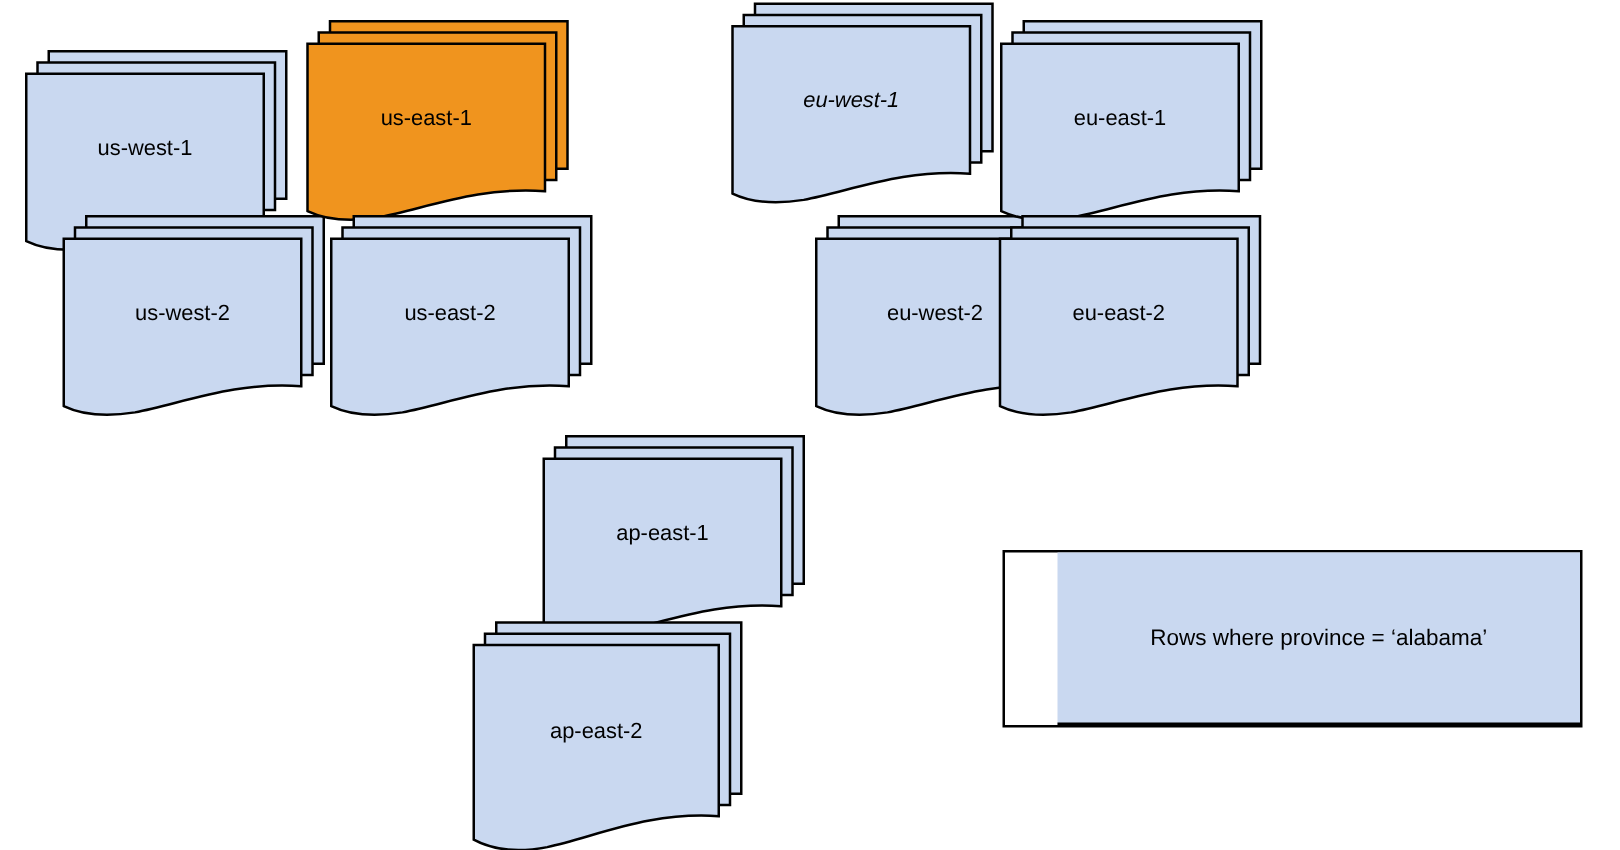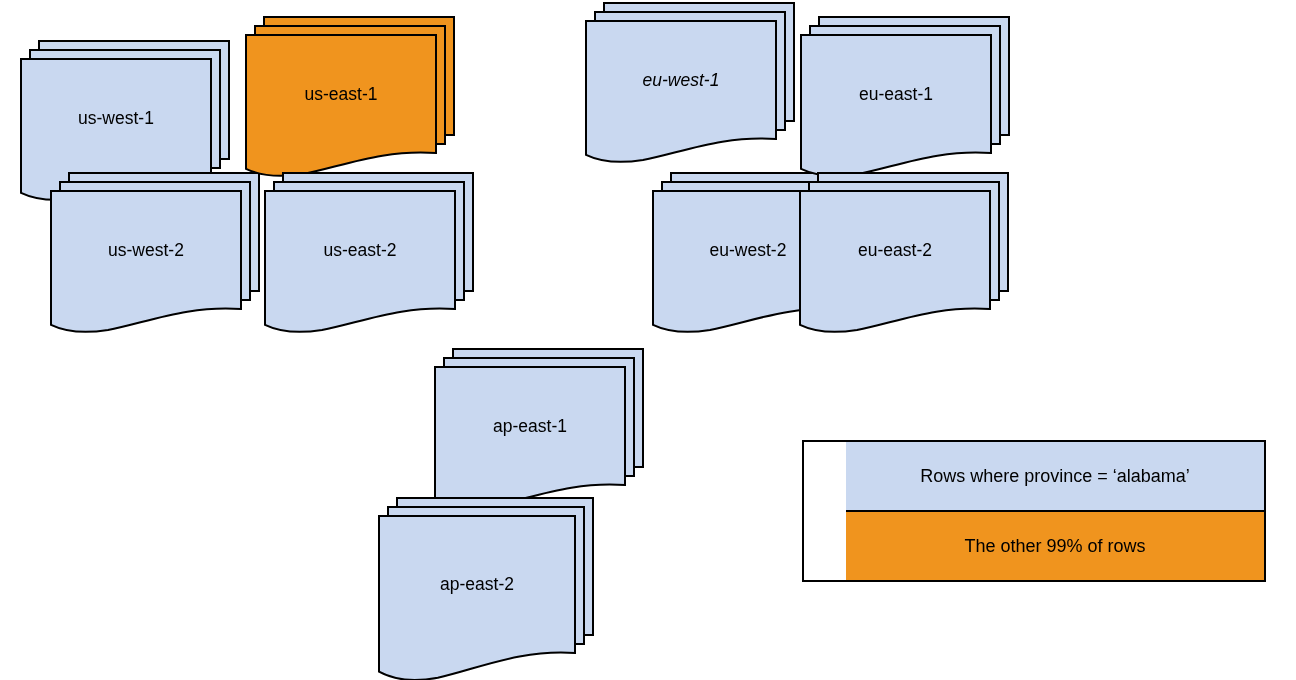--- a/index.html
+++ b/index.html
@@ -217,18 +217,15 @@
           </g>
           <text class="doc-label" x="99" y="88.5">ap-east-2</text>
         </svg>
       </div>
     </div>
 
   <div class="legend-box">
     <div class="legend-row row-blue">
       <span>Rows where province = ‘alabama’</span>
     </div>
-    <div class="legend-row row-orange">
-      <span>The other 99% of rows</span>
-    </div>
   </div>
 
 </div>
 
 </body></html>

